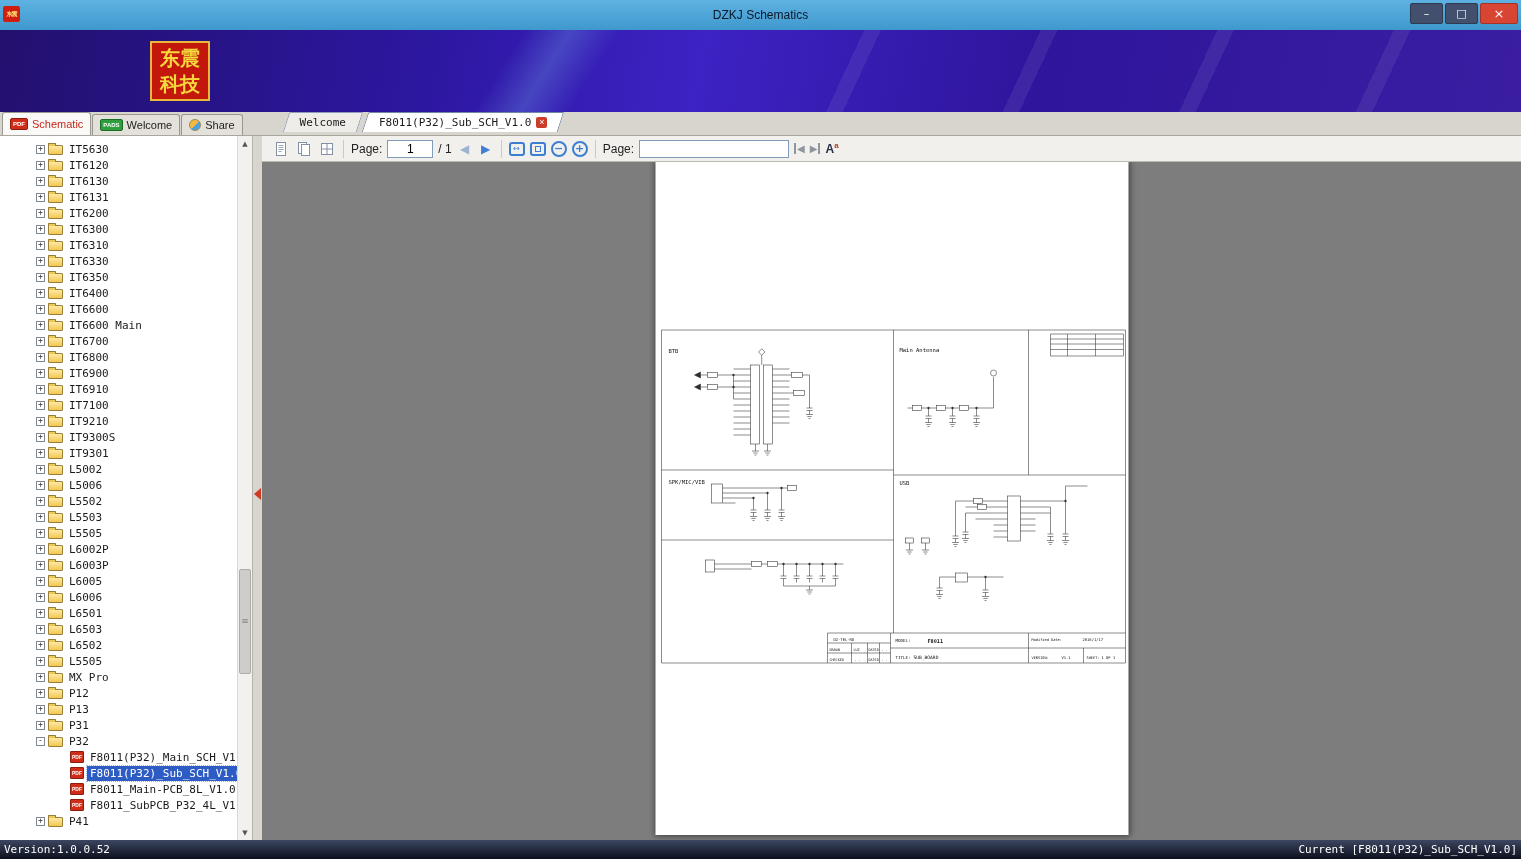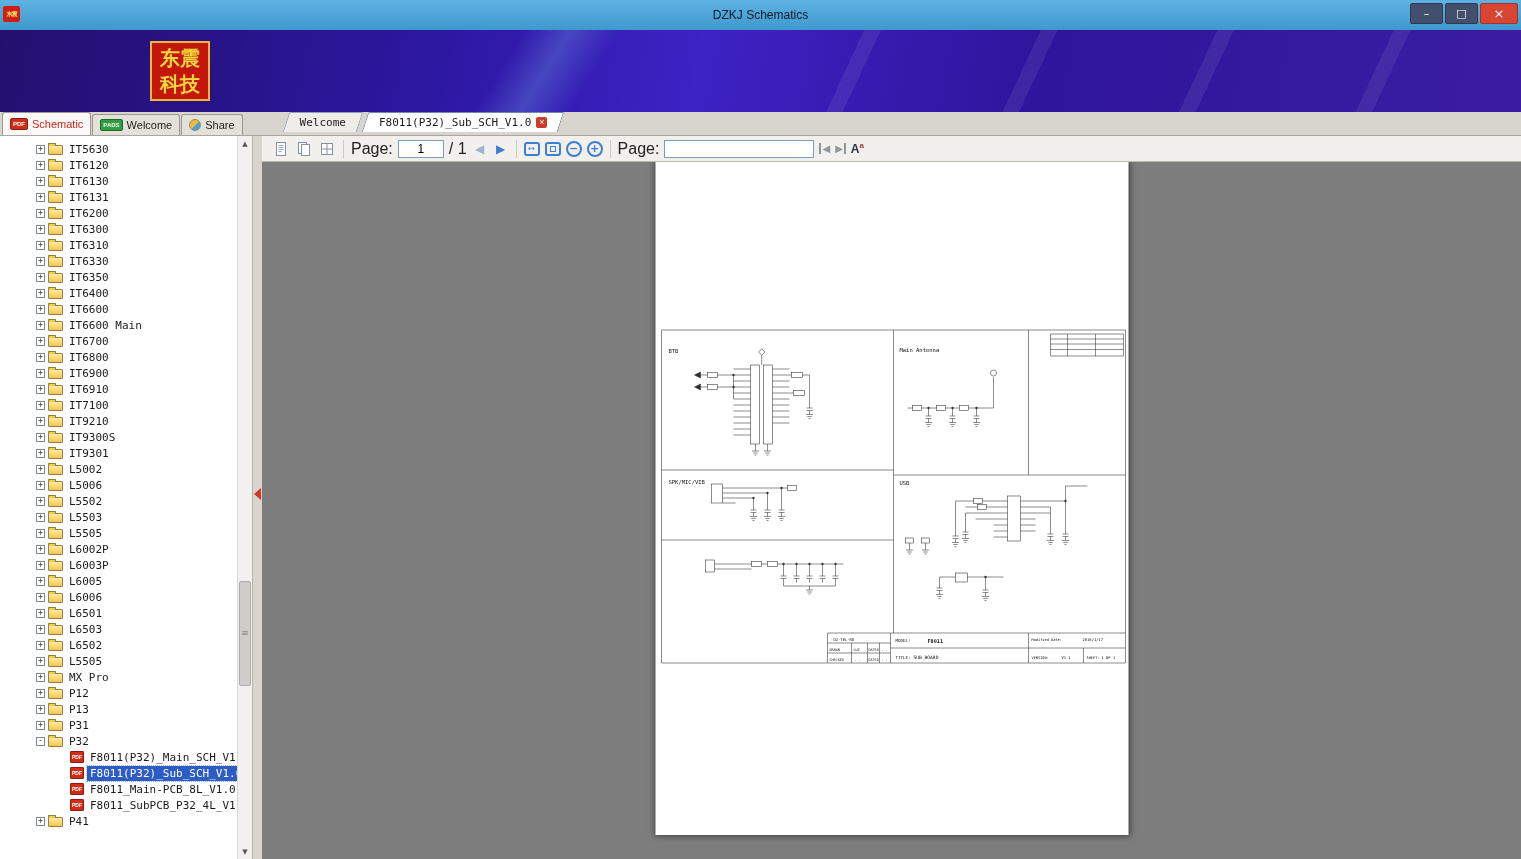--- a/index.html
+++ b/index.html
@@ -59,21 +59,21 @@
 .vs-arrow{height:15px;display:flex;align-items:center;justify-content:center;font-size:7px;color:#555;font-family:"DejaVu Sans",sans-serif;background:#f2f1ef}
 .vs-track{flex:1;position:relative}
 .vs-thumb{position:absolute;top:62%;left:1px;right:1px;height:105px;background:#cfcdc9;border:1px solid #aeaca7;border-radius:2px;display:flex;align-items:center;justify-content:center;color:#8b8984;font-size:9px;font-family:"DejaVu Sans",sans-serif}
 .splitter{flex:0 0 10px;background:#d8d5cf;border-left:1px solid #b7b4ae;position:relative}
 .splitter-arrow{position:absolute;top:352px;left:1px;width:0;height:0;border-top:6px solid transparent;border-bottom:6px solid transparent;border-right:7px solid #cf3a22}
 
 .content{flex:1;display:flex;flex-direction:column;min-width:0}
 .toolbar{height:26px;flex:0 0 26px;background:#f2f0ec;border-bottom:1px solid #bcb9b2;display:flex;align-items:center;gap:5px;padding:0 10px;font-size:12px;color:#222}
 .tbicon{display:inline-flex;align-items:center;justify-content:center;width:18px;height:18px}
 .tbsep{width:1px;height:18px;background:#ccc9c2;margin:0 2px}
-.tblabel{font-size:16px}
+.tblabel{font-size:12px}
 .page-input{width:46px;height:18px;border:1px solid #7f9db9;font-size:12px;text-align:center;font-family:"Liberation Sans",sans-serif}
 .navarrow{font-size:12px;width:16px;text-align:center;font-family:"DejaVu Sans",sans-serif}
 .navarrow.prev{color:#9db3cf}
 .navarrow.next{color:#3f7fd2}
 .fitbox{width:16px;height:14px;border:2px solid #3c7ed2;border-radius:3px;display:inline-flex;align-items:center;justify-content:center}
 .fitbox i{font-style:normal;color:#3c7ed2;font-size:8px;line-height:1;font-family:"DejaVu Sans",sans-serif}
 .inner-rect{width:6px;height:6px;border:1.5px solid #3c7ed2}
 .zoomcircle{width:16px;height:16px;border:2px solid #3c7ed2;border-radius:50%;color:#3c7ed2;font-weight:bold;font-size:11px;line-height:1;display:inline-flex;align-items:center;justify-content:center;font-family:"DejaVu Sans",sans-serif}
 .find-input{width:150px;height:18px;border:1px solid #7f9db9;font-size:12px;padding:0 3px;font-family:"Liberation Sans",sans-serif}
 .findnav{color:#8f959c;font-size:10px;font-family:"DejaVu Sans",sans-serif}
@@ -612,13 +612,17 @@
               <text x="406" y="496.5" font-size="3.8">V1.1</text>
               <text x="431" y="496.5" font-size="3.6">SHEET:</text>
               <text x="446" y="496.5" font-size="3.8">1  OF  1</text>
             </g>
           </svg>
         </div>
       </div>
     </div>
   </div>
 
+  <div class="statusbar">
+    <span>Version:1.0.0.52</span>
+    <span>Current [F8011(P32)_Sub_SCH_V1.0]</span>
+  </div>
 </div>
 
 </body></html>

